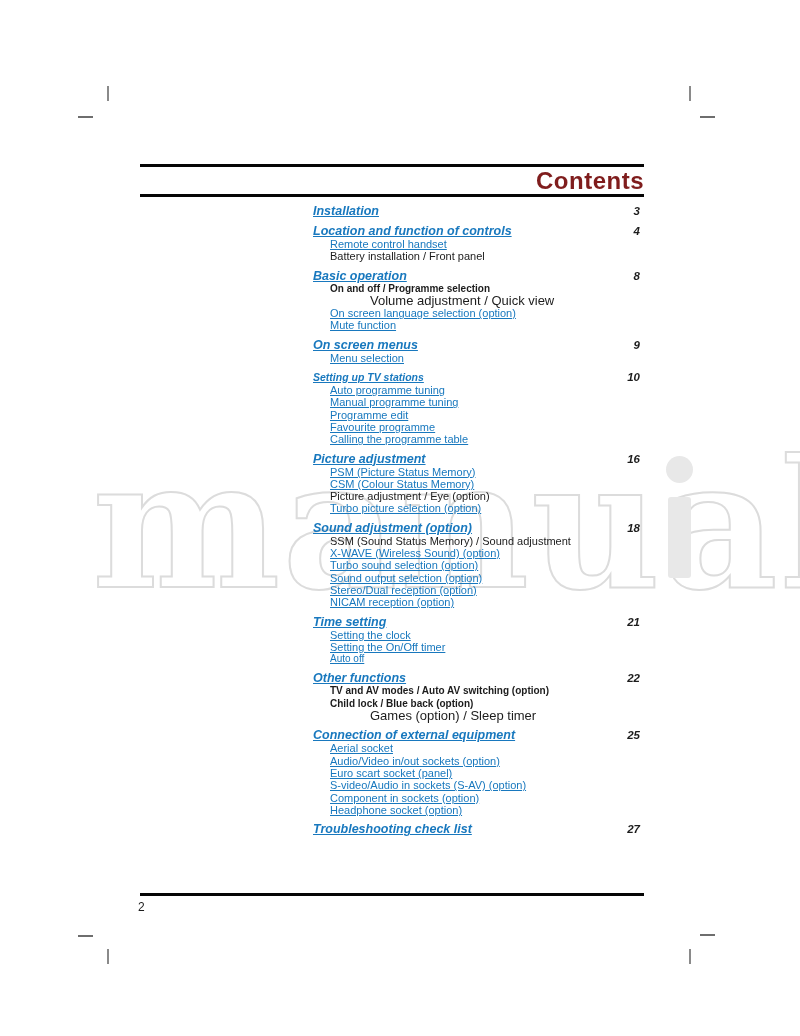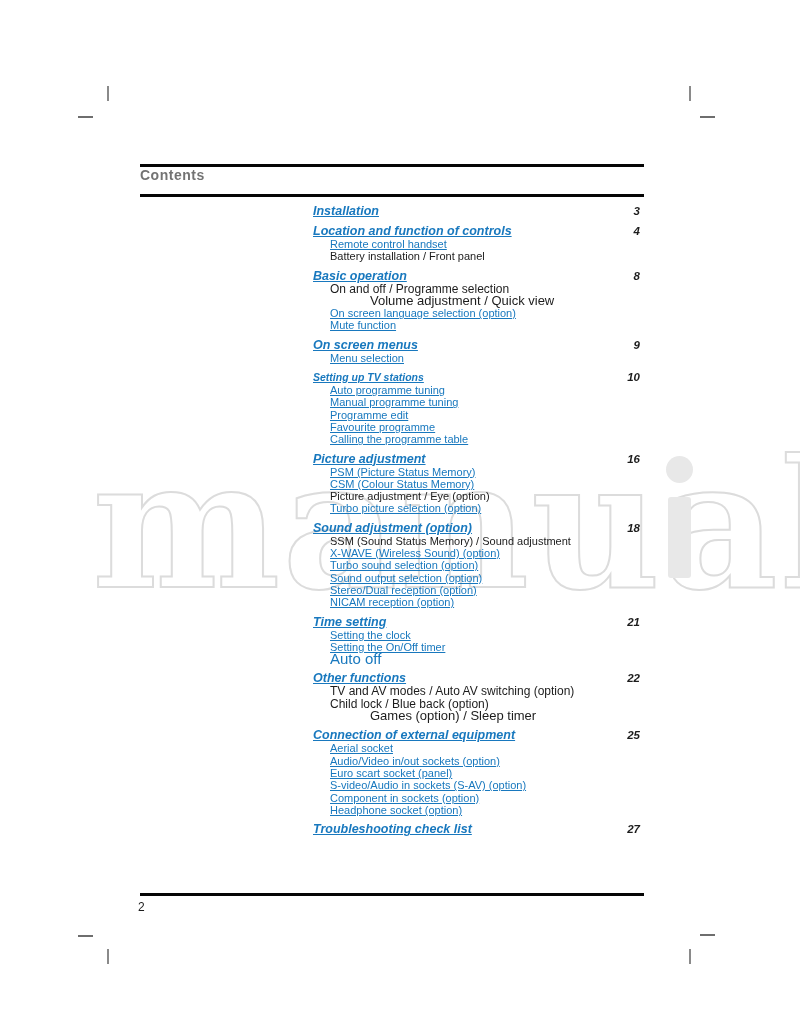--- a/index.html
+++ b/index.html
@@ -15,38 +15,38 @@
       font-family:"DejaVu Serif", serif;font-size:178px;line-height:1;font-weight:700;
       color:#ffffff;-webkit-text-stroke:2px #dcdcdc;letter-spacing:2px;user-select:none;}
   .wm-i-dot{position:absolute;left:666px;top:456px;width:27px;height:27px;border-radius:50%;
       background:#e8e8e8;z-index:0;}
   .wm-i-stem{position:absolute;left:668px;top:497px;width:23px;height:81px;border-radius:3px;
       background:#e8e8e8;z-index:0;}
 
   
   .rule{position:absolute;left:140px;width:504px;height:2.5px;background:#050505;z-index:2;}
   .rule-top{top:164px;} .rule-mid{top:194px;} .rule-bottom{top:893px;}
-  .doc-title{position:absolute;left:140px;top:167px;width:504px;text-align:left;z-index:2;
-      font-size:14px;font-weight:bold;color:#737373;letter-spacing:0.5px;}
+  .doc-title{position:absolute;left:140px;top:167px;width:504px;text-align:right;z-index:2;
+      font-size:24px;font-weight:bold;color:#7f1d1d;letter-spacing:0.5px;}
 
   
   .toc{position:absolute;left:313px;top:205px;width:327px;z-index:2;}
   .toc-section{margin-bottom:7px;}
   .heading-row{display:flex;justify-content:space-between;align-items:baseline;line-height:13px;font-style:italic;}
   .heading-link{color:var(--link);font-weight:bold;text-decoration:underline;
       font-size:12.5px;cursor:pointer;}
   .heading-link.small-heading{font-size:10.5px;}
   .heading-page{color:var(--ink);font-weight:bold;font-size:11.5px;}
   .toc-items{padding-left:17px;}
   .toc-item{line-height:12.3px;}
   .toc-item.link{color:var(--link);text-decoration:underline;font-size:11px;cursor:pointer;}
-  .toc-item.link-small{color:var(--link);font-size:15px;cursor:pointer;}
+  .toc-item.link-small{color:var(--link);text-decoration:underline;font-size:10px;cursor:pointer;}
   .toc-item.plain{color:var(--ink);font-size:11px;}
   .toc-item.plain-large{color:var(--ink);font-size:13px;margin-left:40px;}
-  .toc-item.plain-small{color:var(--ink);font-size:12px;}
+  .toc-item.plain-small{color:var(--ink);font-size:10px;font-weight:bold;}
 
   
   .footer-page-number{position:absolute;left:138px;top:900px;z-index:2;
       font-size:12px;color:var(--ink);}
 </style>
 </head>
 <body>
 
 <div class="sheet" style="--link: #1878be; --ink: #1c1c1c;">
 

